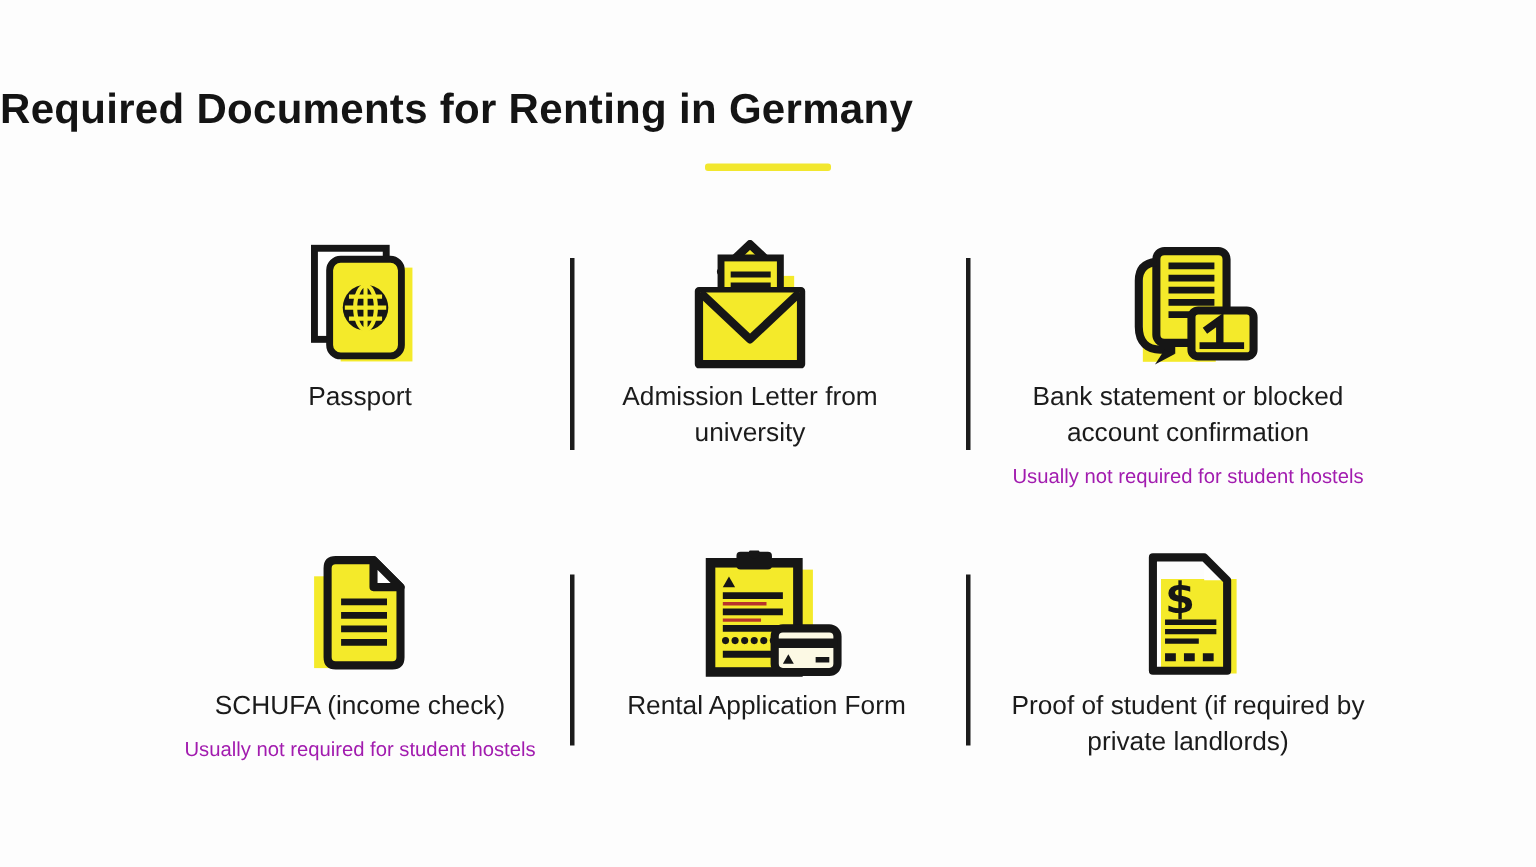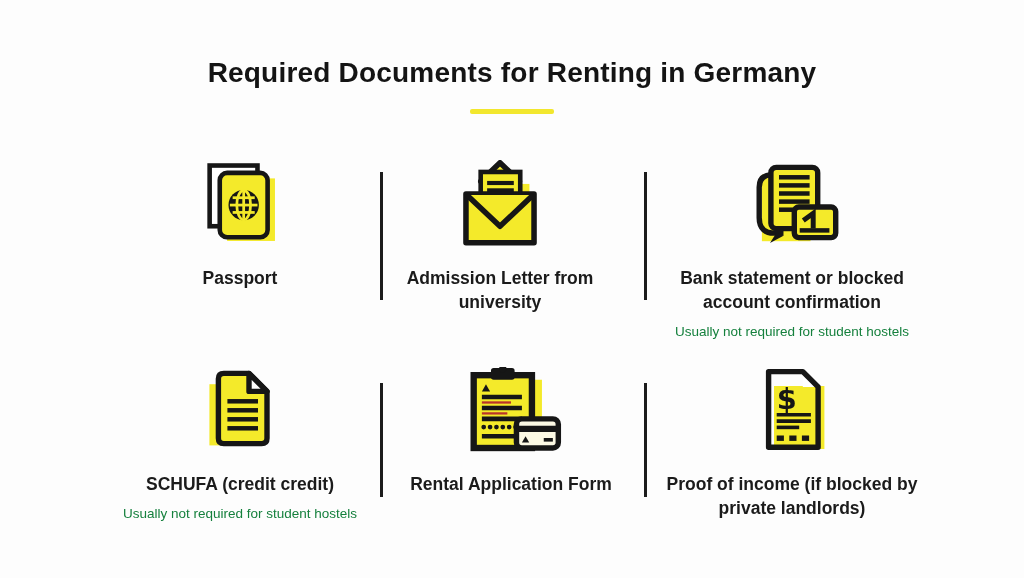--- a/index.html
+++ b/index.html
@@ -4,37 +4,37 @@
 <style>
   html,body { margin:0; padding:0; background:#ffffff; }
   .canvas {
     position:relative; width:1024px; height:578px;
     background:#fdfdfd; overflow:hidden;
     font-family:"Liberation Sans", sans-serif;
     -webkit-font-smoothing:antialiased;
   }
   .title {
     position:absolute; top:57px; left:0; width:100%;
-    text-align:center; font-size:28px; font-weight:800;
+    font-size:28px; font-weight:800;
     color:#141414; letter-spacing:0.2px;
   }
   .title-underline {
     position:absolute; top:109px; left:470px; width:84px; height:5px;
     background:#F2E72E; border-radius:2px;
   }
   .cell {
     position:absolute; display:flex; flex-direction:column; align-items:center;
   }
   .icon-box { height:92px; display:flex; align-items:flex-end; justify-content:center; }
   .label {
-    margin-top:14px; font-size:17.5px; font-weight:700; color:#1b1b1b;
+    margin-top:0; font-size:17.5px; font-weight:400; color:#1b1b1b;
     text-align:center; line-height:24px;
   }
   .note {
-    margin-top:9px; font-size:13.5px; font-weight:400; color:#15803d;
+    margin-top:9px; font-size:13.5px; font-weight:400; color:#a21caf;
     text-align:center; line-height:17px;
   }
   #cell-1 { left:100px; top:160px; width:280px; }
   #cell-2 { left:360px; top:160px; width:280px; }
   #cell-3 { left:642px; top:160px; width:300px; }
   #cell-4 { left:100px; top:366px; width:280px; }
   #cell-5 { left:371px; top:366px; width:280px;align-items:center; }
   #cell-6 { left:642px; top:366px; width:300px; }
   #cell-2 .label { width:210px; }
   #cell-3 .label { width:252px; }
@@ -121,21 +121,21 @@
         <path d="M32,6 H60 L80,26 V78 Q80,84 74,84 H32 Q26,84 26,78 V12 Q26,6 32,6 Z" fill="#F4EA2A" stroke="#161616" stroke-width="6" stroke-linejoin="round"></path>
         <polygon points="60,6 80,26 60,26" fill="#ffffff" stroke="#161616" stroke-width="6" stroke-linejoin="round"></polygon>
         <g stroke="#161616" stroke-width="5">
           <line x1="36" y1="37" x2="70" y2="37"></line>
           <line x1="36" y1="47" x2="70" y2="47"></line>
           <line x1="36" y1="57" x2="70" y2="57"></line>
           <line x1="36" y1="67" x2="70" y2="67"></line>
         </g>
       </svg>
     </div>
-    <div class="label">SCHUFA (credit credit)</div>
+    <div class="label">SCHUFA (income check)</div>
     <div class="note">Usually not required for student hostels</div>
   </div>
 
   <div class="cell" id="cell-5">
     <div class="icon-box">
       <svg viewBox="0 0 112 100" width="102" height="91">
         <rect x="24" y="14" width="66" height="74" fill="#F4EA2A"></rect>
         <rect x="15" y="9" width="64" height="80" fill="#F4EA2A" stroke="#161616" stroke-width="7"></rect>
         <rect x="34" y="1" width="26" height="13" rx="3" fill="#161616"></rect>
         <circle cx="47" cy="2" r="4" fill="#161616"></circle>
@@ -179,21 +179,21 @@
           <line x1="33" y1="59" x2="71" y2="59"></line>
           <line x1="33" y1="66" x2="58" y2="66"></line>
         </g>
         <g stroke="#161616" stroke-width="6">
           <line x1="33" y1="78" x2="41" y2="78"></line>
           <line x1="47" y1="78" x2="55" y2="78"></line>
           <line x1="61" y1="78" x2="69" y2="78"></line>
         </g>
       </svg>
     </div>
-    <div class="label">Proof of income (if blocked by private landlords)</div>
+    <div class="label">Proof of student (if required by private landlords)</div>
   </div>
 
   <div class="vdiv" id="vdiv-1"></div>
   <div class="vdiv" id="vdiv-2"></div>
   <div class="vdiv" id="vdiv-3"></div>
   <div class="vdiv" id="vdiv-4"></div>
 
 </div>
 
 </body></html>

